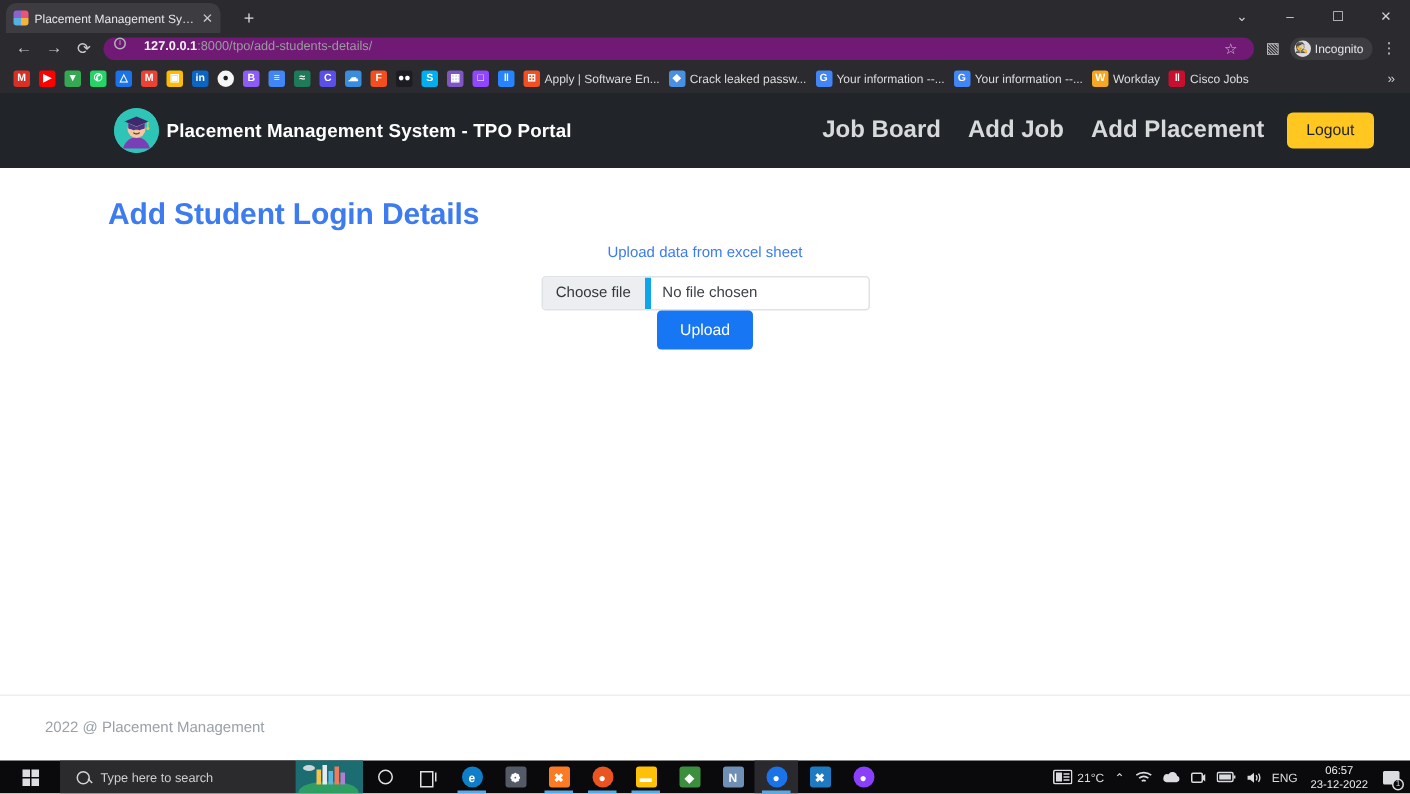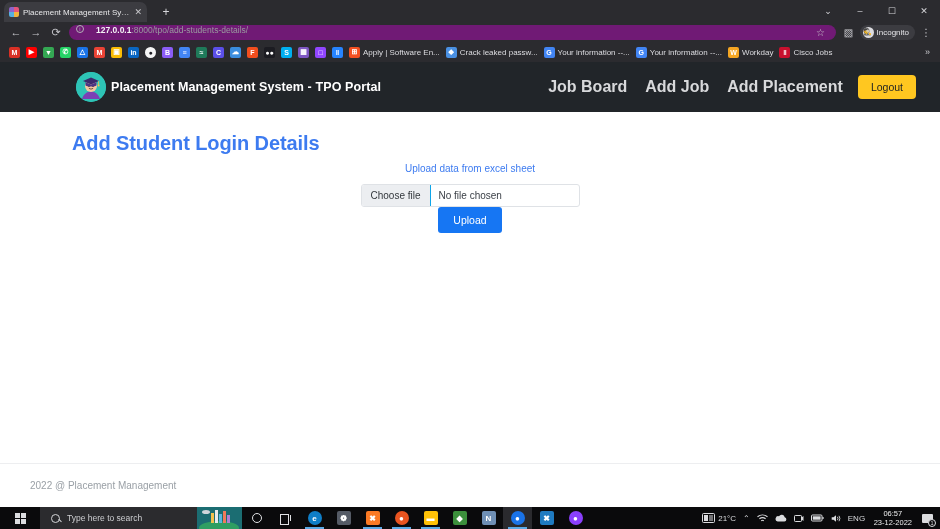--- a/index.html
+++ b/index.html
@@ -82,21 +82,21 @@
 
   .page-title { font-size:20px; font-weight:bold; color:#3d7bf0;
     padding:20px 0 0 72px; letter-spacing:-.1px; }
 
   .upload-block { width:100%; display:flex; flex-direction:column; align-items:center;
     margin-top:8px; }
   .upload-caption { font-size:10px; color:#3d7bf0; margin-bottom:10px; }
   .file-input { display:flex; width:219px; height:23px; border:1px solid #dfe2e6;
     border-radius:3px; overflow:hidden; background:#fff; }
   .file-btn { background:#eceef1; color:#33383d; font-size:10px;
-    display:flex; align-items:center; padding:0 9px; border-right:1px solid #0ea5e9; }
+    display:flex; align-items:center; padding:0 9px; border-right:4px solid #0ea5e9; }
   .file-name { flex:1 1 auto; display:flex; align-items:center; padding:0 8px;
     font-size:10px; color:#3c4148; }
   .btn-upload { margin-top:0; background:#1676f3; color:#fff; font-size:10.5px;
     border:none; border-radius:3px; padding:7px 15px; }
 
   .footer { position:absolute; left:0; bottom:0; width:940px; height:44px;
     border-top:1px solid #edeef0; display:flex; align-items:center; padding-left:30px; }
   .footer-text { font-size:10px; color:#9aa0a6; }
 
   

